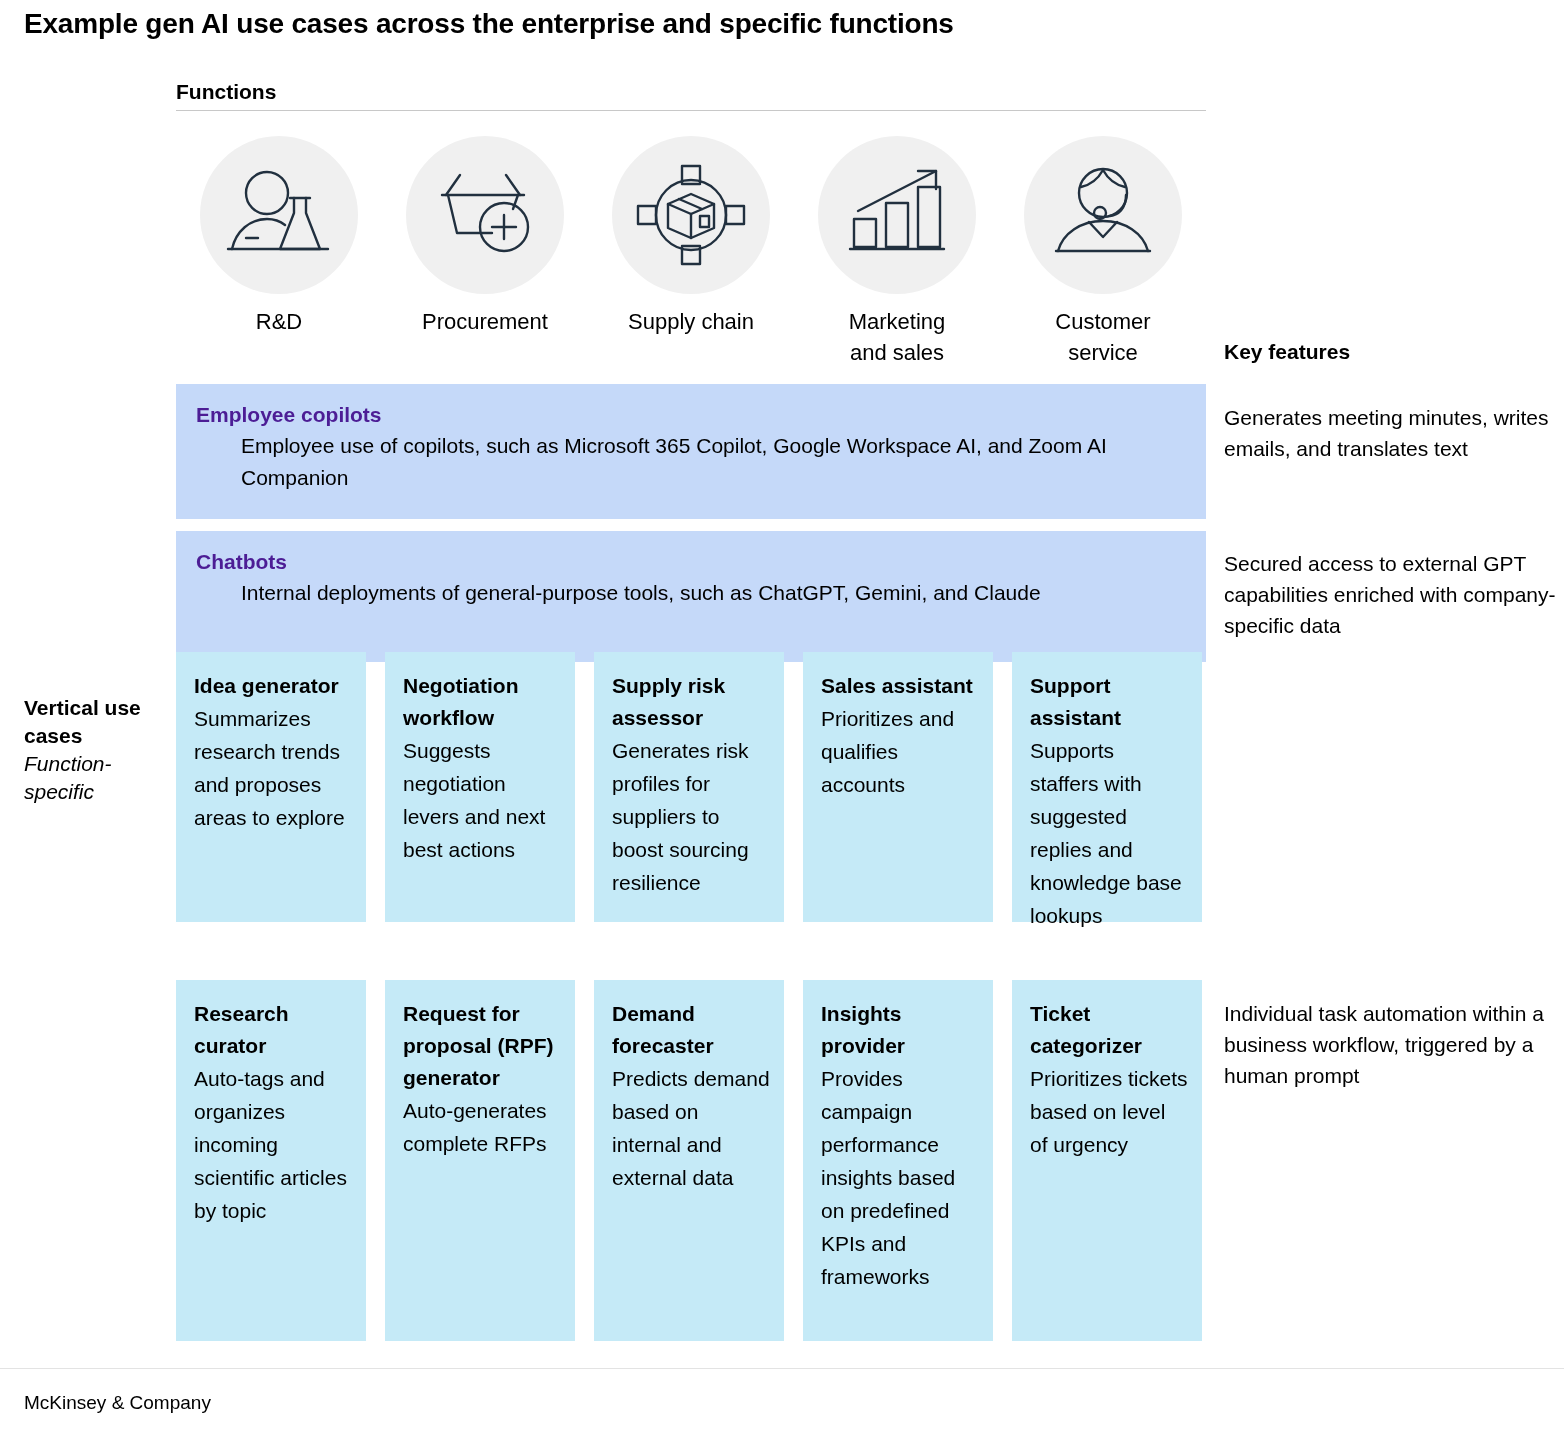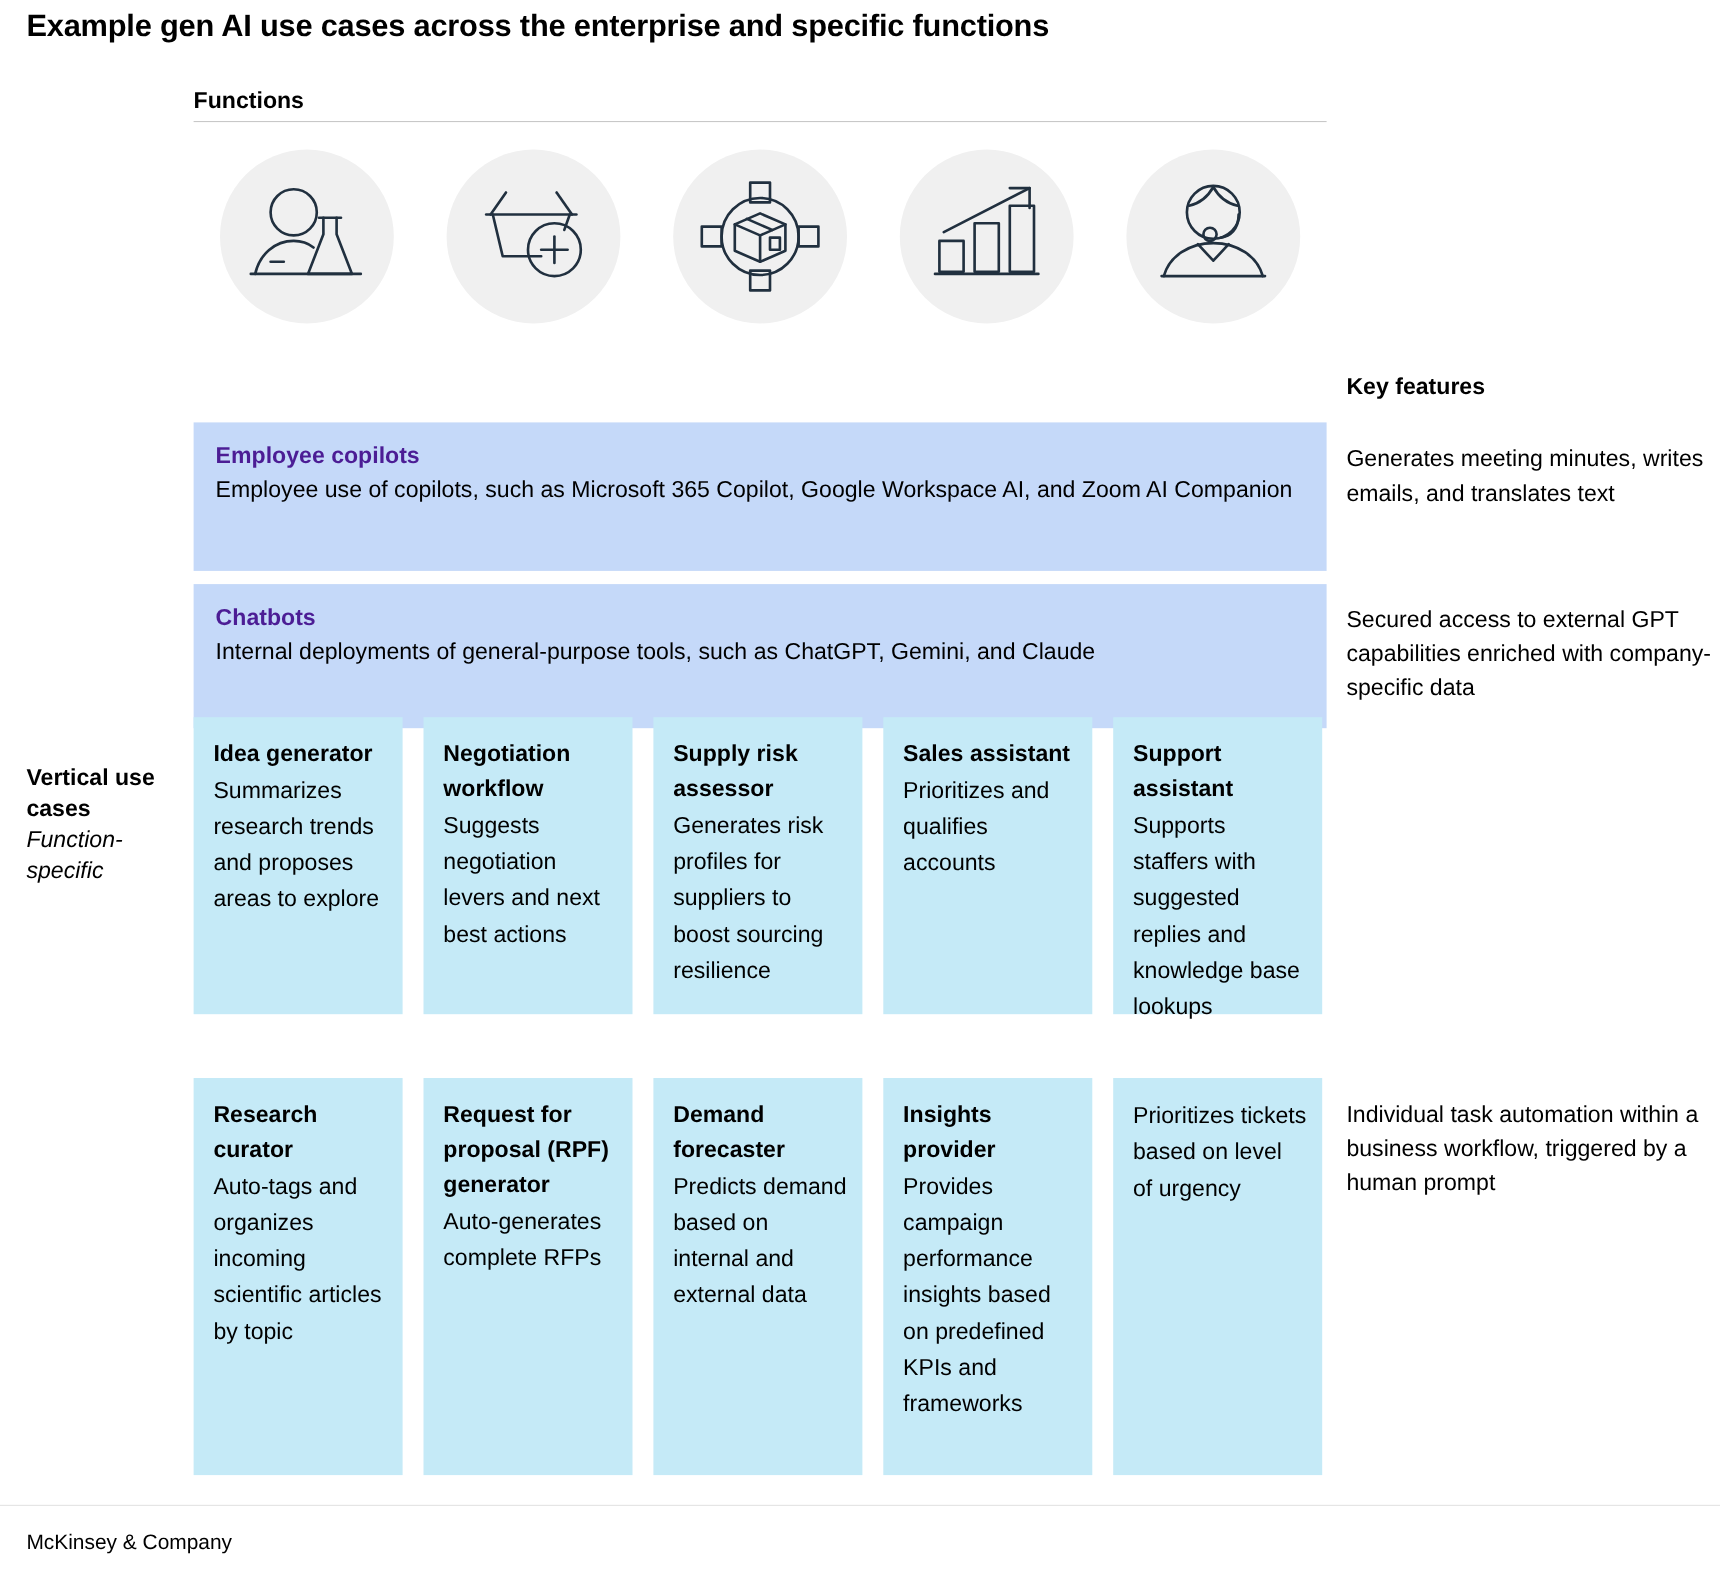--- a/index.html
+++ b/index.html
@@ -127,20 +127,21 @@
   .hband .h-title {
     font-size: 21px;
     font-weight: bold;
     line-height: 30px;
     color: #4c1d95;
   }
   .hband .h-desc {
     font-size: 21px;
     line-height: 32px;
     color: #000;
+    margin-left: 45px;
   }
 
   
   .kf {
     position: absolute;
     left: 1224px;
     width: 336px;
     font-size: 21px;
     line-height: 31px;
     color: #000;
@@ -267,20 +268,42 @@
           <path d="M78 30 C78 44 70 50 62 51"></path>
           <circle cx="52" cy="48" r="6"></circle>
           <path d="M10 86 C15 68 33 56 55 56 C77 56 95 68 100 86"></path>
           <path d="M41 57 L55 72 L69 57"></path>
           <path d="M8 86 L102 86"></path>
         </svg>
       </div>
     </div>
   </div>
 
+  <div class="label-row">
+    <div class="label-cell">
+      <div>R&amp;D</div>
+      <div></div>
+    </div>
+    <div class="label-cell">
+      <div>Procurement</div>
+      <div></div>
+    </div>
+    <div class="label-cell">
+      <div>Supply chain</div>
+      <div></div>
+    </div>
+    <div class="label-cell">
+      <div>Marketing</div>
+      <div>and sales</div>
+    </div>
+    <div class="label-cell">
+      <div>Customer</div>
+      <div>service</div>
+    </div>
+  </div>
 
   <div class="key-features-head">Key features</div>
 
 
   <div class="hband" id="hband-0">
     <div class="h-title">Employee copilots</div>
     <div class="h-desc">Employee use of copilots, such as Microsoft 365 Copilot, Google Workspace AI, and Zoom AI Companion</div>
   </div>
   <div class="kf" id="kf-h0">Generates meeting minutes, writes emails, and translates text</div>
 
@@ -329,20 +352,21 @@
     </div>
     <div class="vcard">
       <div class="v-title">Demand forecaster</div>
       <div class="v-desc">Predicts demand based on internal and external data</div>
     </div>
     <div class="vcard">
       <div class="v-title">Insights provider</div>
       <div class="v-desc">Provides campaign performance insights based on predefined KPIs and frameworks</div>
     </div>
     <div class="vcard">
+      <div class="v-title">Ticket categorizer</div>
       <div class="v-desc">Prioritizes tickets based on level of urgency</div>
     </div>
   </div>
   <div class="kf" id="kf-v1">Individual task automation within a business workflow, triggered by a human prompt</div>
 
   <div class="footer-rule"></div>
   <div class="footer">McKinsey &amp; Company</div>
 
 </div>
 

